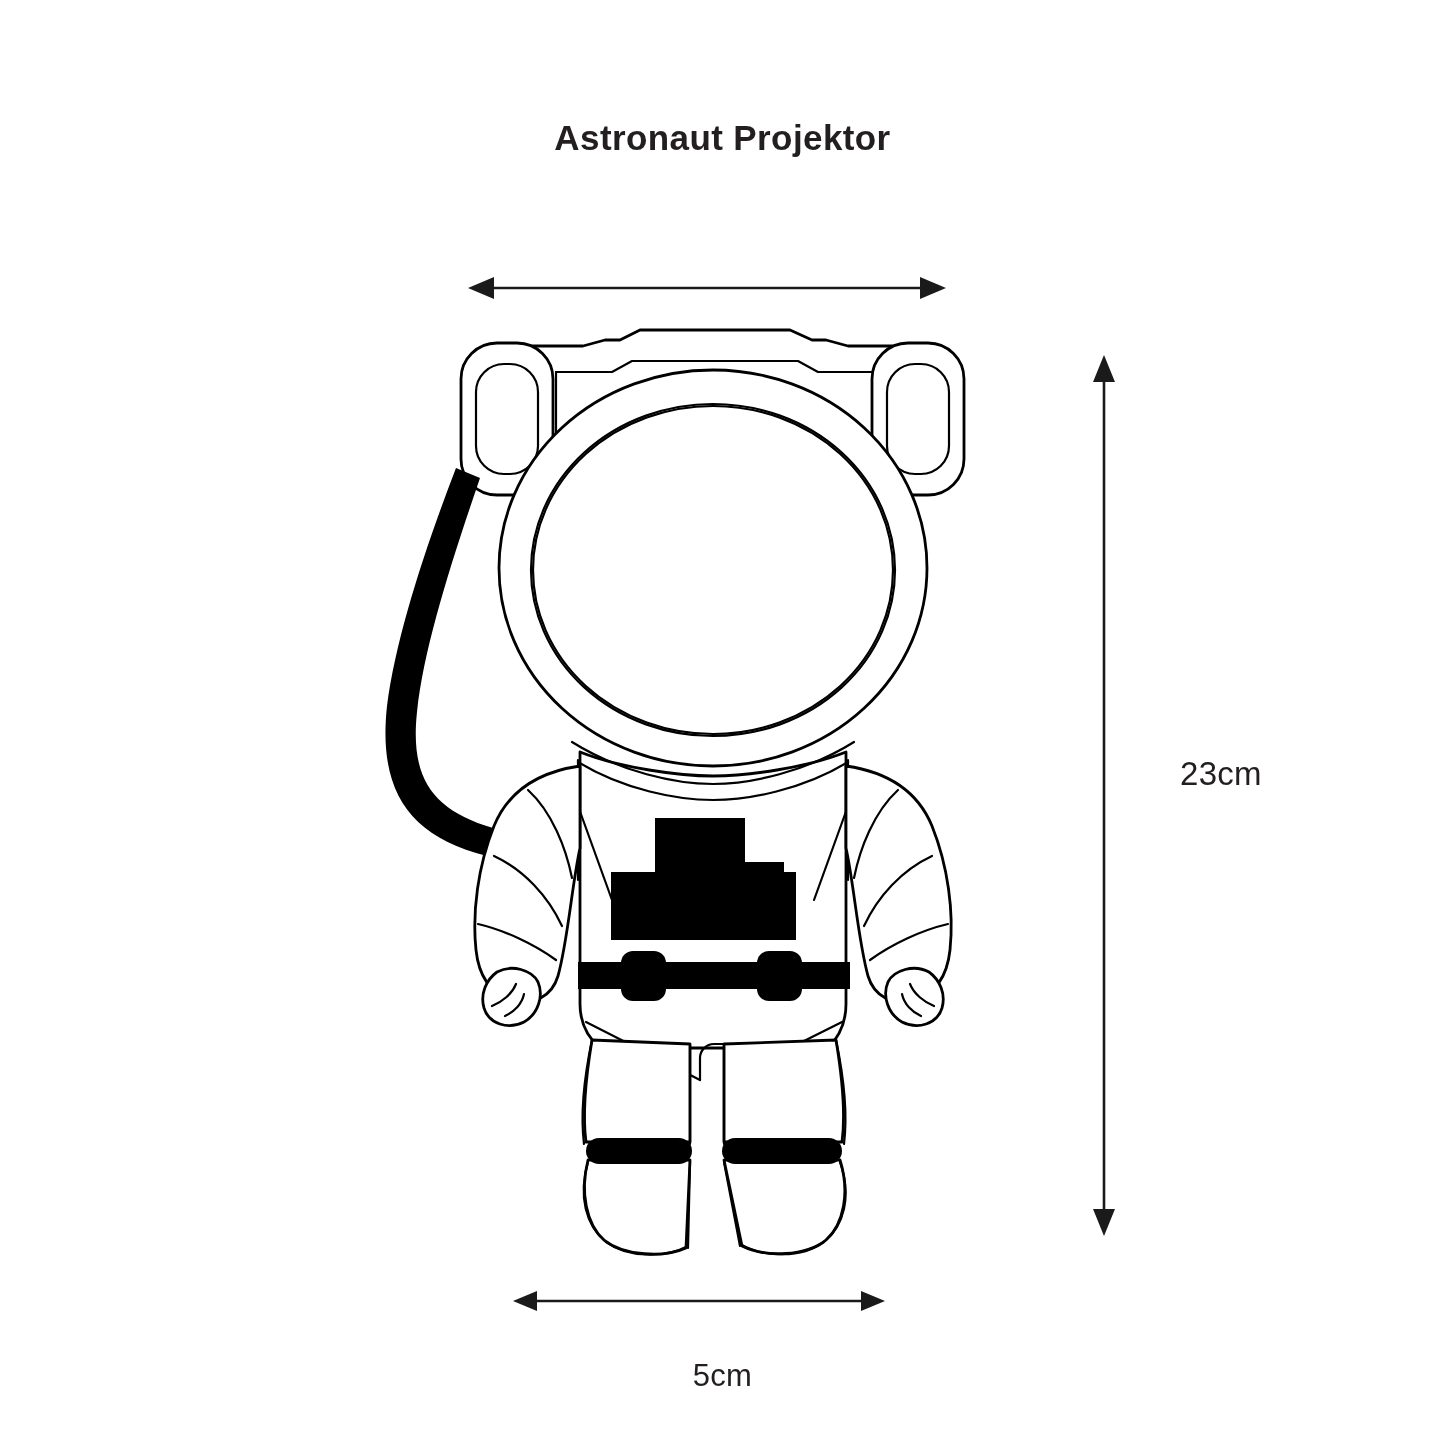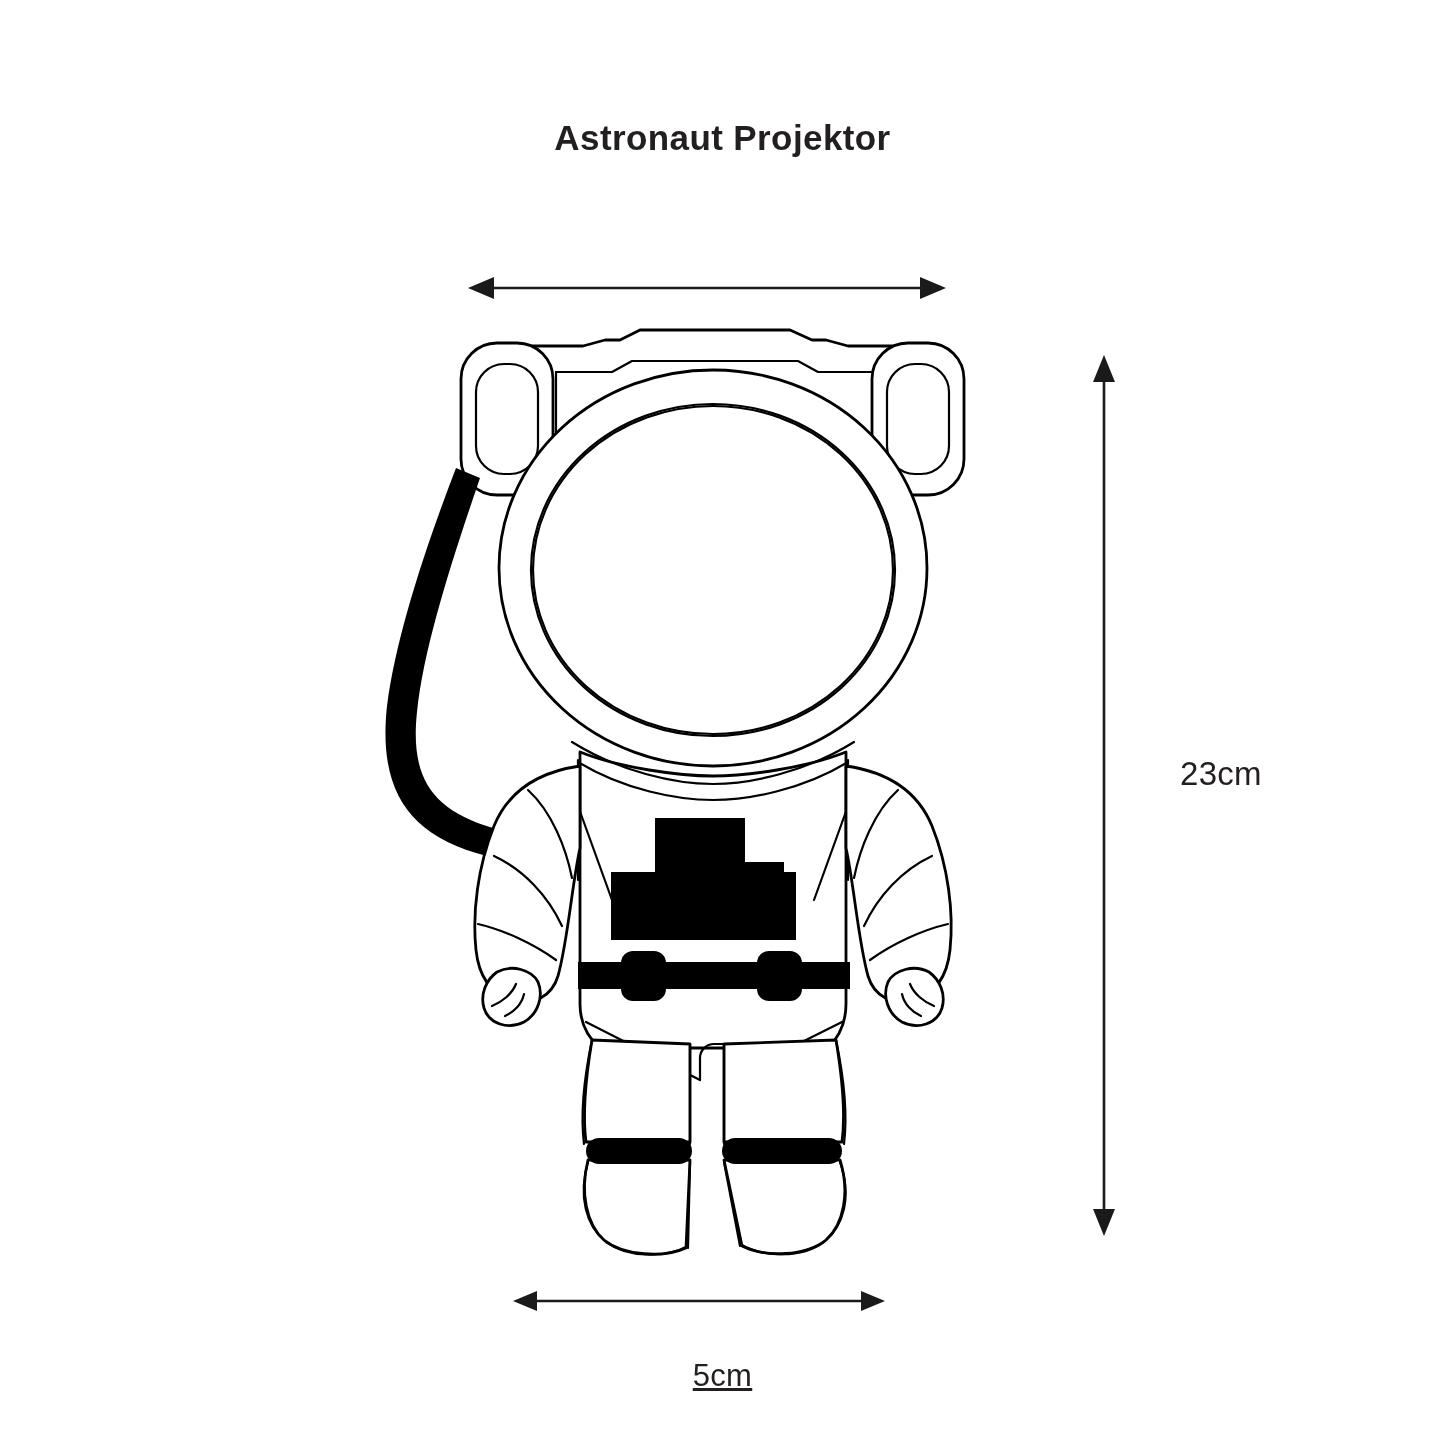--- a/index.html
+++ b/index.html
@@ -56,21 +56,20 @@
     font-size: 33px;
     letter-spacing: 0.3px;
   }
   #depth-dimension-label {
     left: 0;
     right: 0;
     top: 1358px;
     text-align: center;
     font-size: 31px;
     letter-spacing: 0.3px;
-    text-decoration: underline;
   }
   .ln-thin {
     fill: none;
     stroke: #000000;
     stroke-width: 2.2;
     stroke-linecap: round;
     stroke-linejoin: round;
   }
   .fill-white {
     fill: #ffffff;

